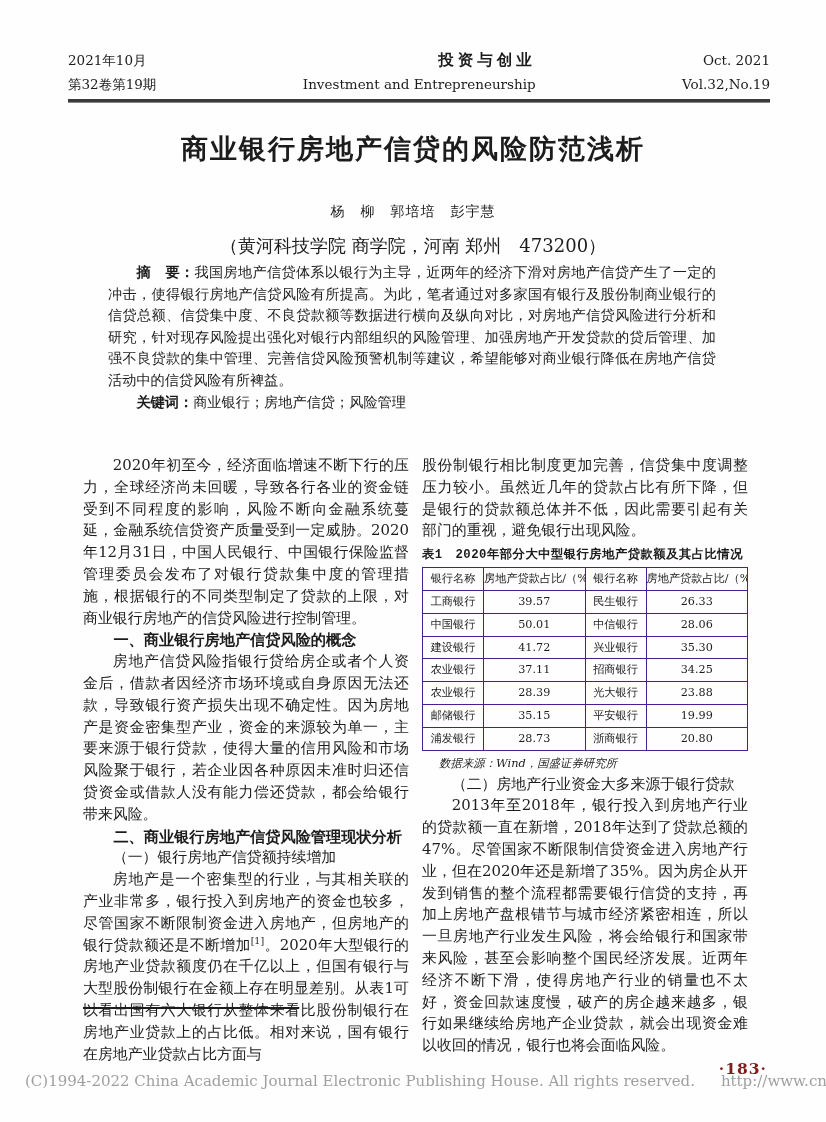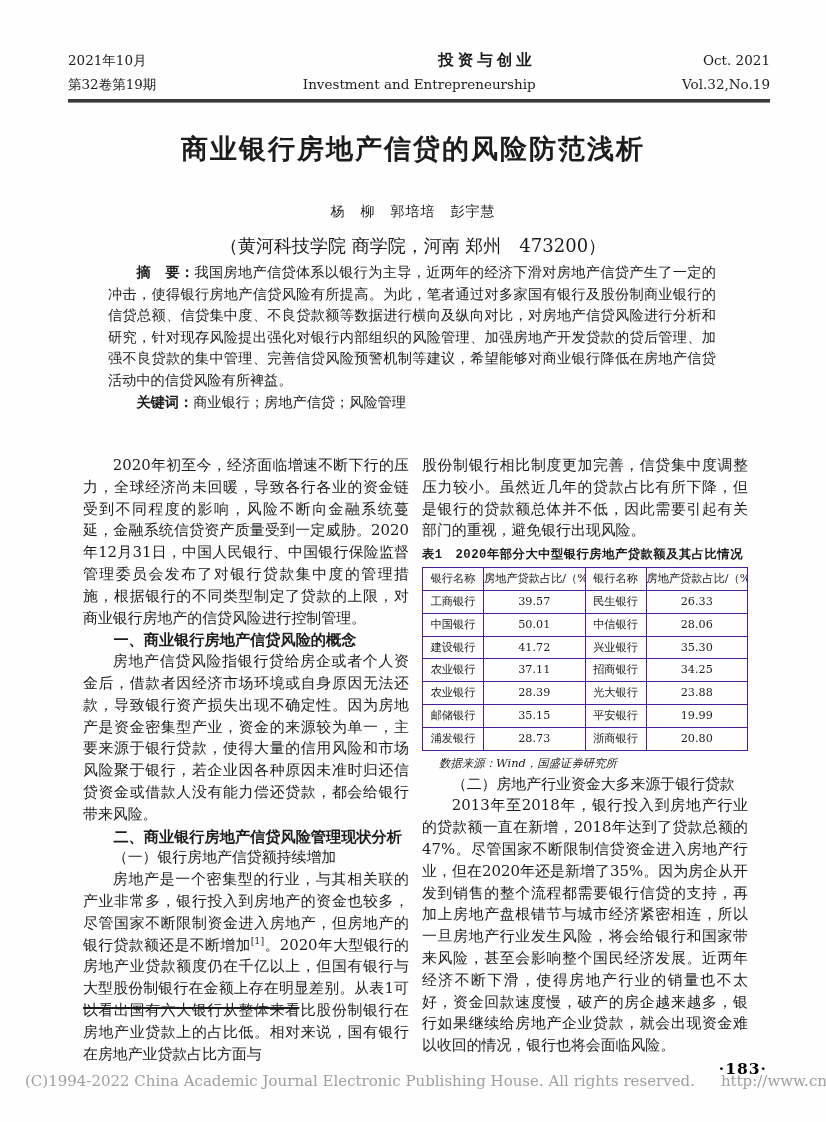--- a/index.html
+++ b/index.html
@@ -79,21 +79,21 @@
   .footnote-area{position:absolute; left:83px; top:1007px; width:665px;}
   .footnote-rule{width:216px; height:2px; background:#1c1c1c;}
   .footnote-area p{margin:8px 0 0 0; font-size:12.8px; line-height:18px;}
   .copyright{
     position:absolute; left:25px; top:1072px; width:700px;
     font-size:15px; color:#9f9f9f; white-space:nowrap;
   }
   .copyright .url{margin-left:26px;}
   .pagenum{
     position:absolute; right:59px; top:1059px;
-    font-size:15.5px; font-weight:700; color:#000000; letter-spacing:1px;
+    font-size:15.5px; font-weight:700; color:#7f1d1d; letter-spacing:1px;
   }
 </style>
 </head>
 <body>
 
 <div class="page">
 
   <div class="jheader">
     <div class="h-left">
       <div>2021年10月</div>

